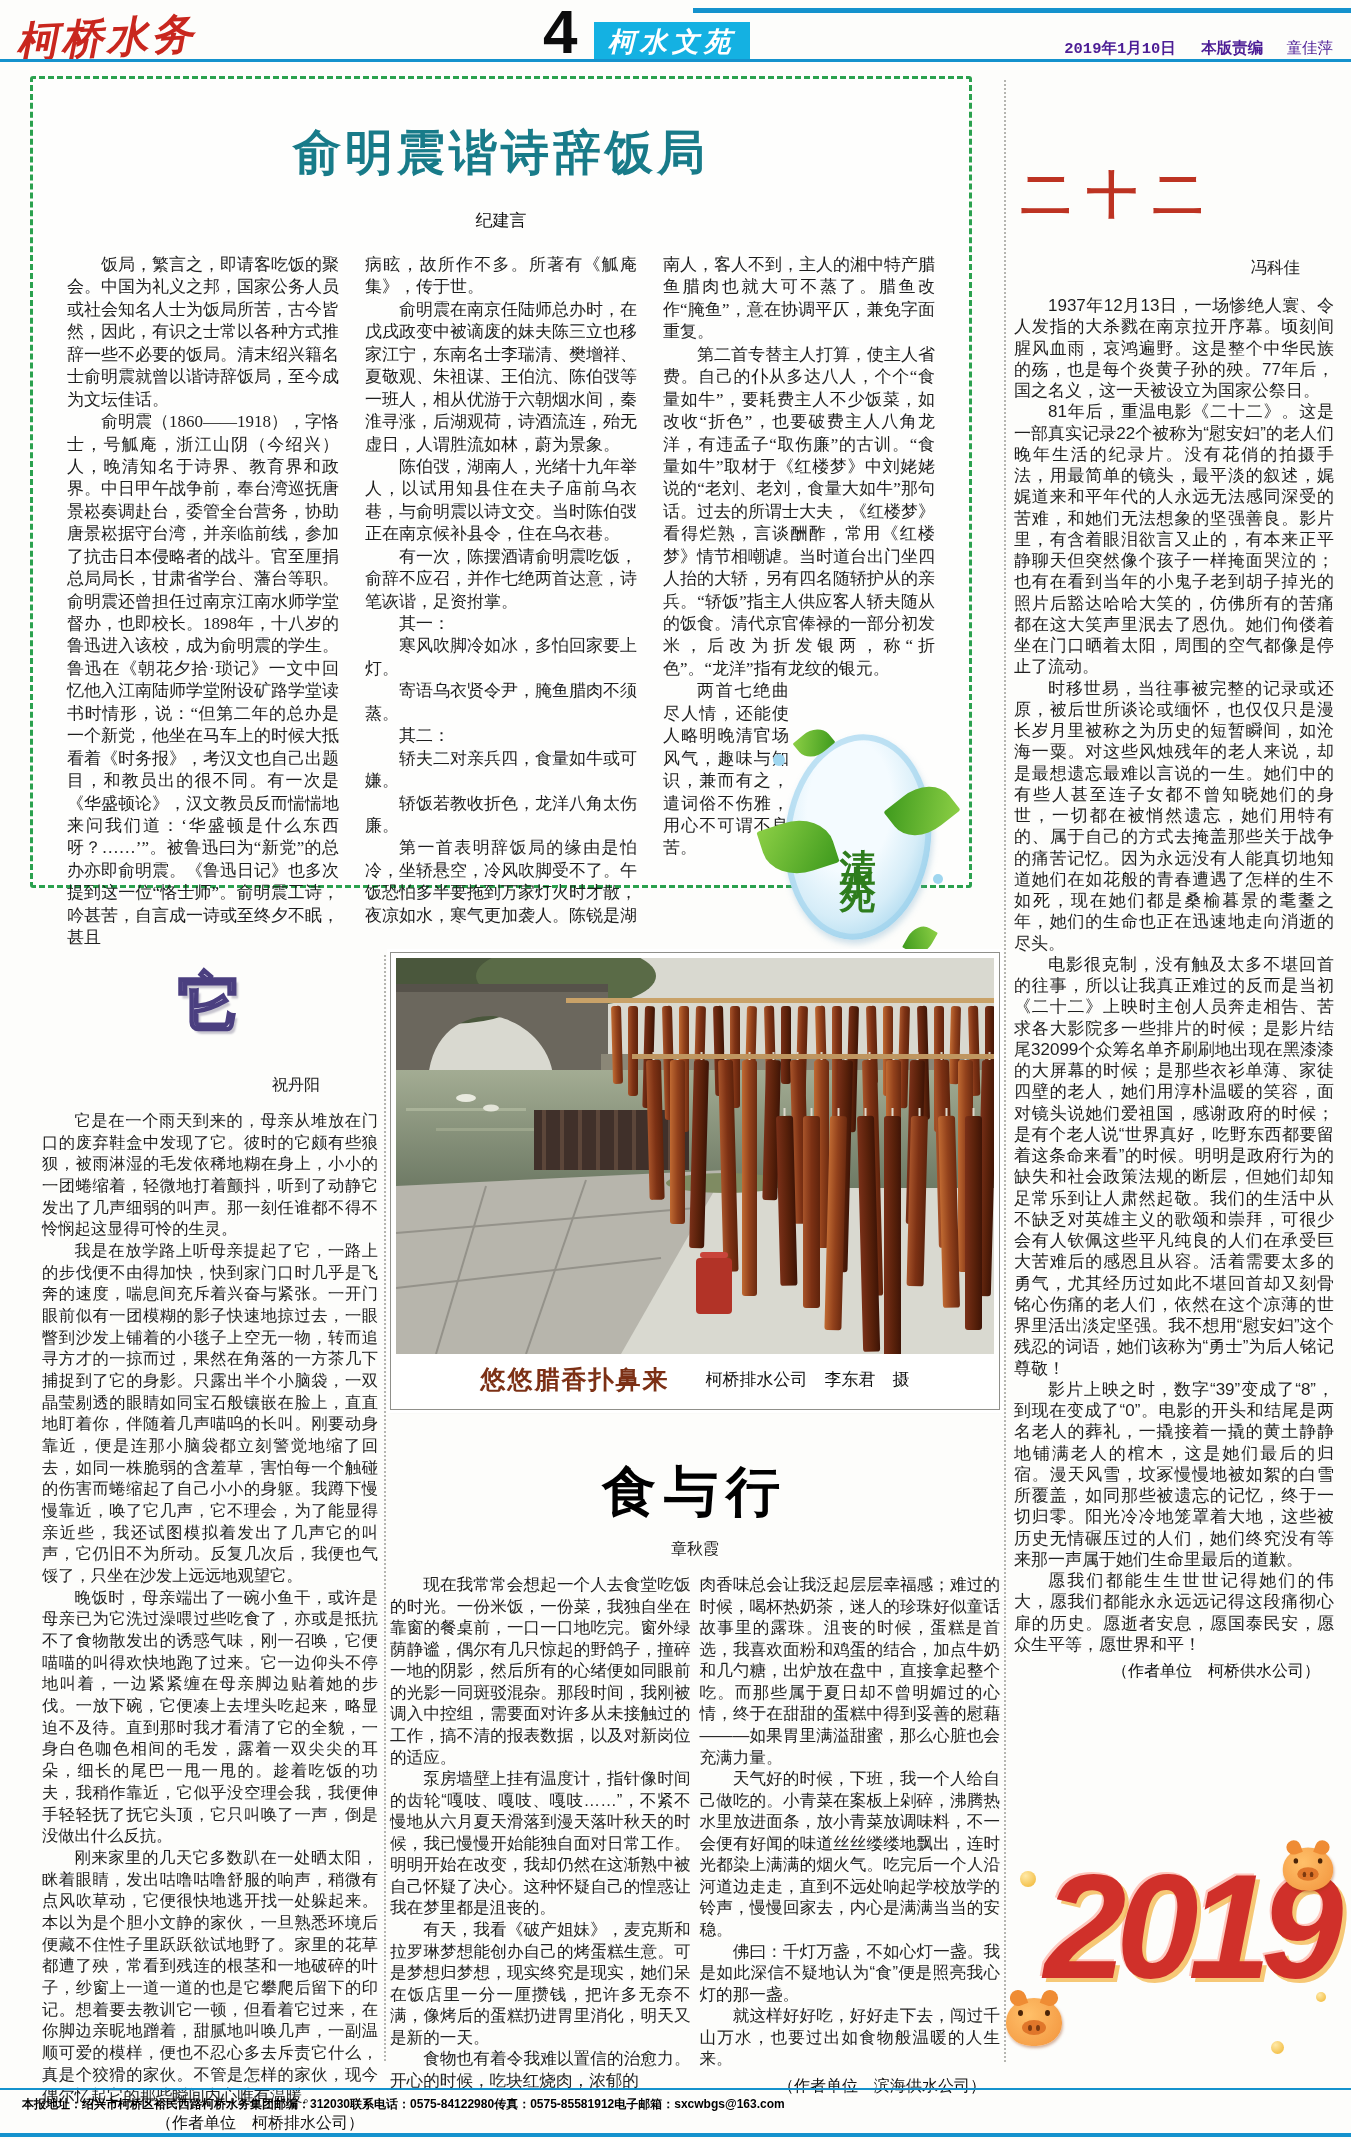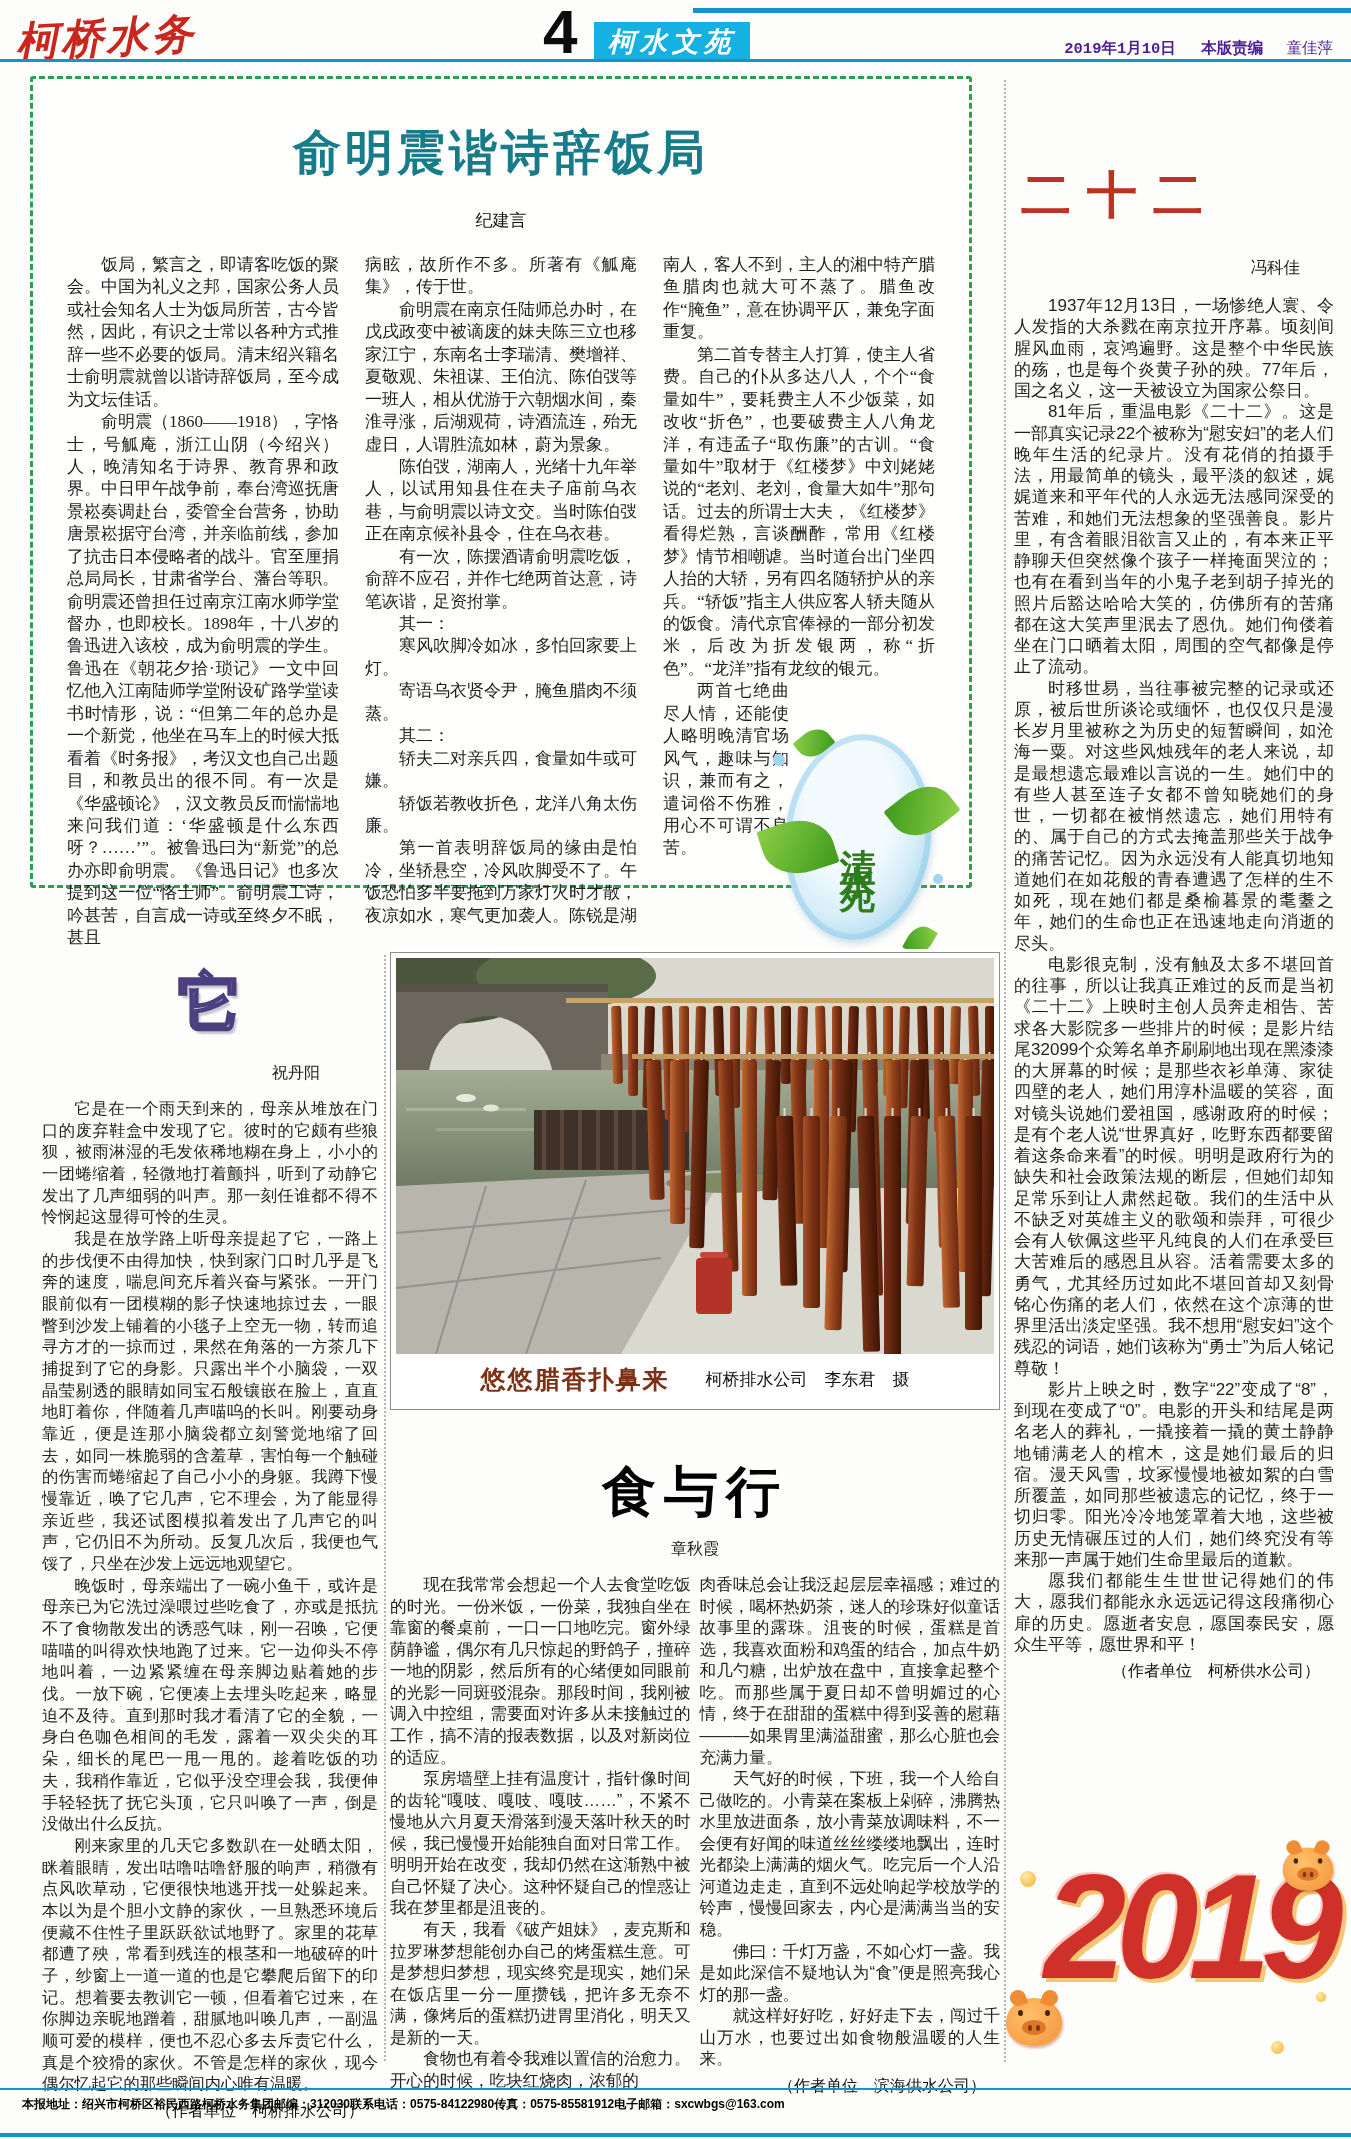--- a/index.html
+++ b/index.html
@@ -42,21 +42,21 @@
   .sp2{right:2px;top:150px;width:10px;height:10px;}
   .sp3{left:40px;bottom:-2px;width:9px;height:9px;}
   .qsy .vtext{position:absolute;left:50%;top:50%;transform:translate(-50%,-50%);writing-mode:vertical-rl;font-family:"Liberation Serif",serif;font-weight:bold;font-size:36px;color:#2e7d1d;letter-spacing:14px;}
 
   
   .vsep{position:absolute;width:0;border-left:2px dotted #b5b5b0;}
 
   
   .ta{position:absolute;left:42px;top:952px;width:336px;}
   .ta-title{text-align:center;font-size:64px;font-weight:bold;color:#f6f3fb;-webkit-text-stroke:2.5px #4b3f80;text-shadow:3px 4px 2px #c7c5cf;font-family:"Liberation Sans",sans-serif;margin-top:8px;}
-  .ta-author{text-align:right;padding-right:58px;font-family:"Liberation Serif",serif;font-size:16px;margin-top:16px;}
+  .ta-author{text-align:right;padding-right:58px;font-family:"Liberation Serif",serif;font-size:16px;margin-top:28px;}
   .ta-body{margin-top:14px;font-size:16.3px;line-height:1.33;text-align:justify;color:#222;}
   .ta-body p{margin:0;text-indent:2em;}
   .attrib{font-family:"Liberation Serif",serif;font-size:16px;text-align:right;padding-right:14px;margin-top:6px;color:#111;}
 
   
   .photo{position:absolute;left:390px;top:952px;width:610px;box-sizing:border-box;background:#fff;border:1px solid #8f8f8a;box-shadow:0 0 0 3px #fff,0 1px 3px rgba(0,0,0,.25);padding:5px;}
   .photo svg{display:block;width:598px;height:396px;}
   .cap{height:50px;display:flex;align-items:center;justify-content:center;gap:36px;}
   .cap-title{font-weight:bold;font-size:25px;color:#7c3015;letter-spacing:2px;}
   .cap-credit{font-family:"Liberation Serif",serif;font-size:17px;color:#101010;}
@@ -362,21 +362,21 @@
   </div>
 
   <div class="er">
     <div class="er-title">二十二</div>
     <div class="er-author">冯科佳</div>
     <div class="er-body">
         <p>1937年12月13日，一场惨绝人寰、令人发指的大杀戮在南京拉开序幕。顷刻间腥风血雨，哀鸿遍野。这是整个中华民族的殇，也是每个炎黄子孙的殃。77年后，国之名义，这一天被设立为国家公祭日。</p>
         <p>81年后，重温电影《二十二》。这是一部真实记录22个被称为“慰安妇”的老人们晚年生活的纪录片。没有花俏的拍摄手法，用最简单的镜头，最平淡的叙述，娓娓道来和平年代的人永远无法感同深受的苦难，和她们无法想象的坚强善良。影片里，有含着眼泪欲言又止的，有本来正平静聊天但突然像个孩子一样掩面哭泣的；也有在看到当年的小鬼子老到胡子掉光的照片后豁达哈哈大笑的，仿佛所有的苦痛都在这大笑声里泯去了恩仇。她们佝偻着坐在门口晒着太阳，周围的空气都像是停止了流动。</p>
         <p>时移世易，当往事被完整的记录或还原，被后世所谈论或缅怀，也仅仅只是漫长岁月里被称之为历史的短暂瞬间，如沧海一粟。对这些风烛残年的老人来说，却是最想遗忘最难以言说的一生。她们中的有些人甚至连子女都不曾知晓她们的身世，一切都在被悄然遗忘，她们用特有的、属于自己的方式去掩盖那些关于战争的痛苦记忆。因为永远没有人能真切地知道她们在如花般的青春遭遇了怎样的生不如死，现在她们都是桑榆暮景的耄耋之年，她们的生命也正在迅速地走向消逝的尽头。</p>
         <p>电影很克制，没有触及太多不堪回首的往事，所以让我真正难过的反而是当初《二十二》上映时主创人员奔走相告、苦求各大影院多一些排片的时候；是影片结尾32099个众筹名单齐刷刷地出现在黑漆漆的大屏幕的时候；是那些衣衫单薄、家徒四壁的老人，她们用淳朴温暖的笑容，面对镜头说她们爱祖国，感谢政府的时候；是有个老人说“世界真好，吃野东西都要留着这条命来看”的时候。明明是政府行为的缺失和社会政策法规的断层，但她们却知足常乐到让人肃然起敬。我们的生活中从不缺乏对英雄主义的歌颂和崇拜，可很少会有人钦佩这些平凡纯良的人们在承受巨大苦难后的感恩且从容。活着需要太多的勇气，尤其经历过如此不堪回首却又刻骨铭心伤痛的老人们，依然在这个凉薄的世界里活出淡定坚强。我不想用“慰安妇”这个残忍的词语，她们该称为“勇士”为后人铭记尊敬！</p>
-        <p>影片上映之时，数字“22”变成了“8”，到现在变成了“0”。电影的开头和结尾是两名老人的葬礼，一撬接着一撬的黄土静静地铺满老人的棺木，这是她们最后的归宿。漫天风雪，坟冢慢慢地被如絮的白雪所覆盖，如同那些被遗忘的记忆，终于一切归零。阳光冷冷地笼罩着大地，这些被历史无情碾压过的人们，她们终究没有等来那一声属于她们生命里最后的道歉。</p>
+        <p>影片上映之时，数字“39”变成了“8”，到现在变成了“0”。电影的开头和结尾是两名老人的葬礼，一撬接着一撬的黄土静静地铺满老人的棺木，这是她们最后的归宿。漫天风雪，坟冢慢慢地被如絮的白雪所覆盖，如同那些被遗忘的记忆，终于一切归零。阳光冷冷地笼罩着大地，这些被历史无情碾压过的人们，她们终究没有等来那一声属于她们生命里最后的道歉。</p>
         <p>愿我们都能生生世世记得她们的伟大，愿我们都能永永远远记得这段痛彻心扉的历史。愿逝者安息，愿国泰民安，愿众生平等，愿世界和平！</p>
       </div>
     <div class="attrib">（作者单位　柯桥供水公司）</div>
   </div>
 
   <div class="year-art">
     <span class="y-num">2019</span>
     <div class="pig pig1">
       <span class="eye e1"></span>
         <span class="eye e2"></span>

